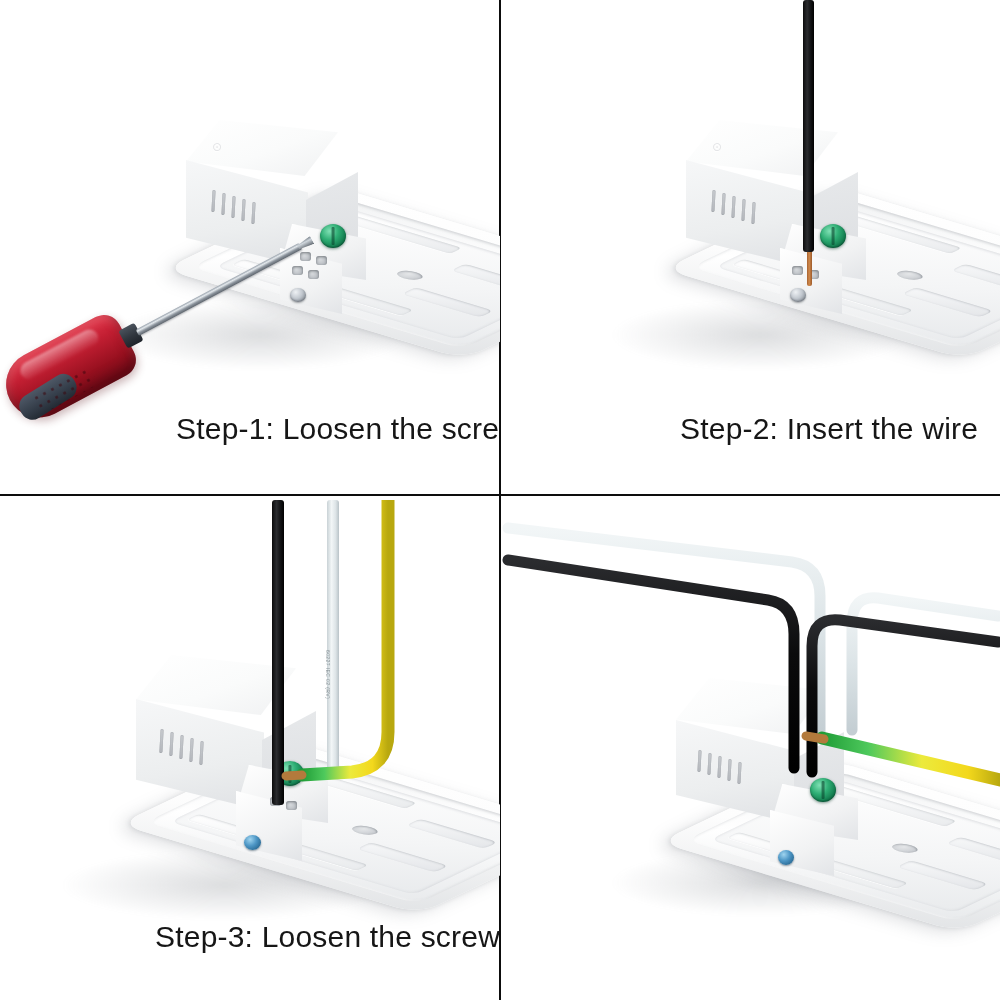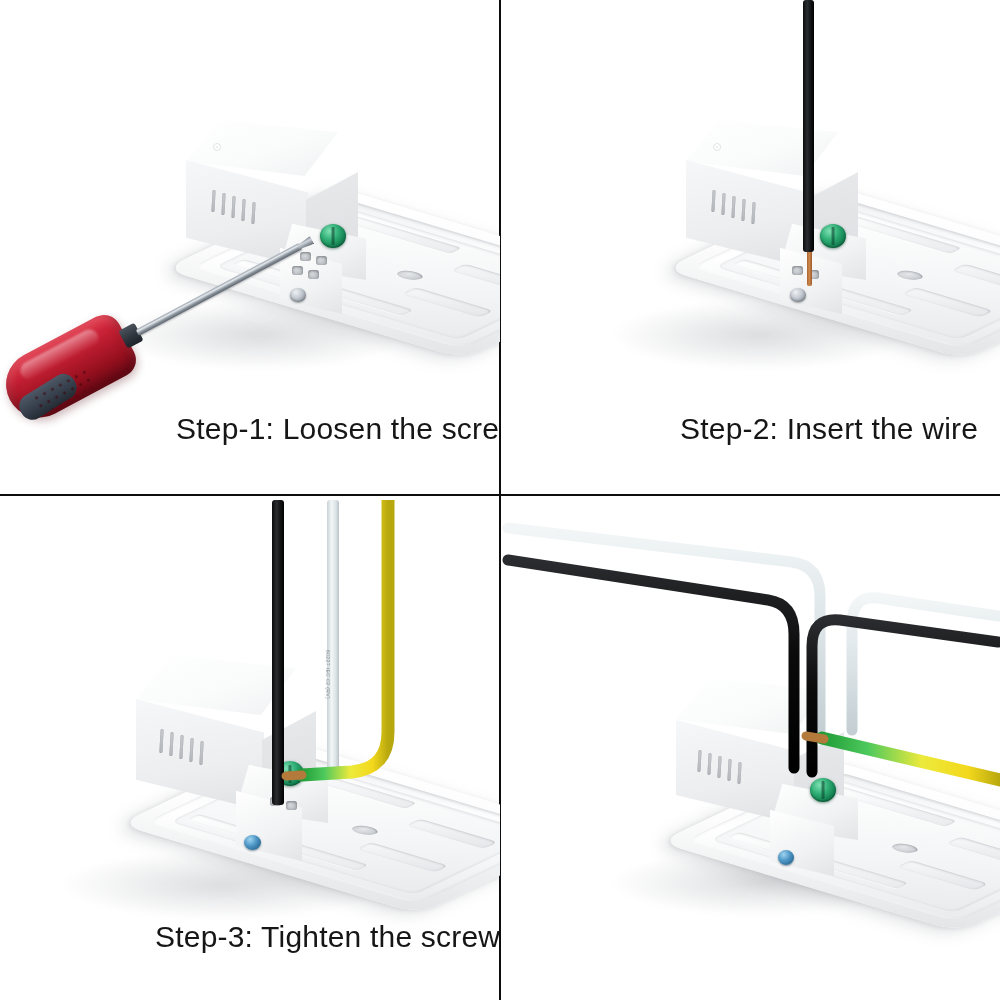--- a/index.html
+++ b/index.html
@@ -368,21 +368,21 @@
           <stop offset="26%" stop-color="#4ec95c"></stop>
           <stop offset="56%" stop-color="#ecea3c"></stop>
           <stop offset="82%" stop-color="#f3d81c"></stop>
           <stop offset="100%" stop-color="#b8a80f"></stop>
         </linearGradient>
       </defs>
       <path d="M 388 0 L 388 232 Q 388 268 352 272 L 302 275" stroke="url(#ge3)" stroke-width="13" fill="none" stroke-linecap="round"></path>
       <path d="M 302 275 L 286 276" stroke="#b37a3c" stroke-width="9" fill="none" stroke-linecap="round"></path>
     </svg>
 
-    <div class="caption" style="left:155px;top:918px;position:absolute;top:420px;">Step-3: Tighten the screw</div>
+    <div class="caption" style="left:155px;top:918px;position:absolute;top:420px;">Step-3: Loosen the screw</div>
   </div>
 
   <div class="panel p4">
 
     <div class="shadow-soft" style="left:110px;top:350px;width:300px;height:66px;"></div>
 
     <div class="plate-wrap" style="left:245px;top:248px;">
       <div class="plate">
         <div class="plate-bevel"></div>
         <div class="plate-inner">

